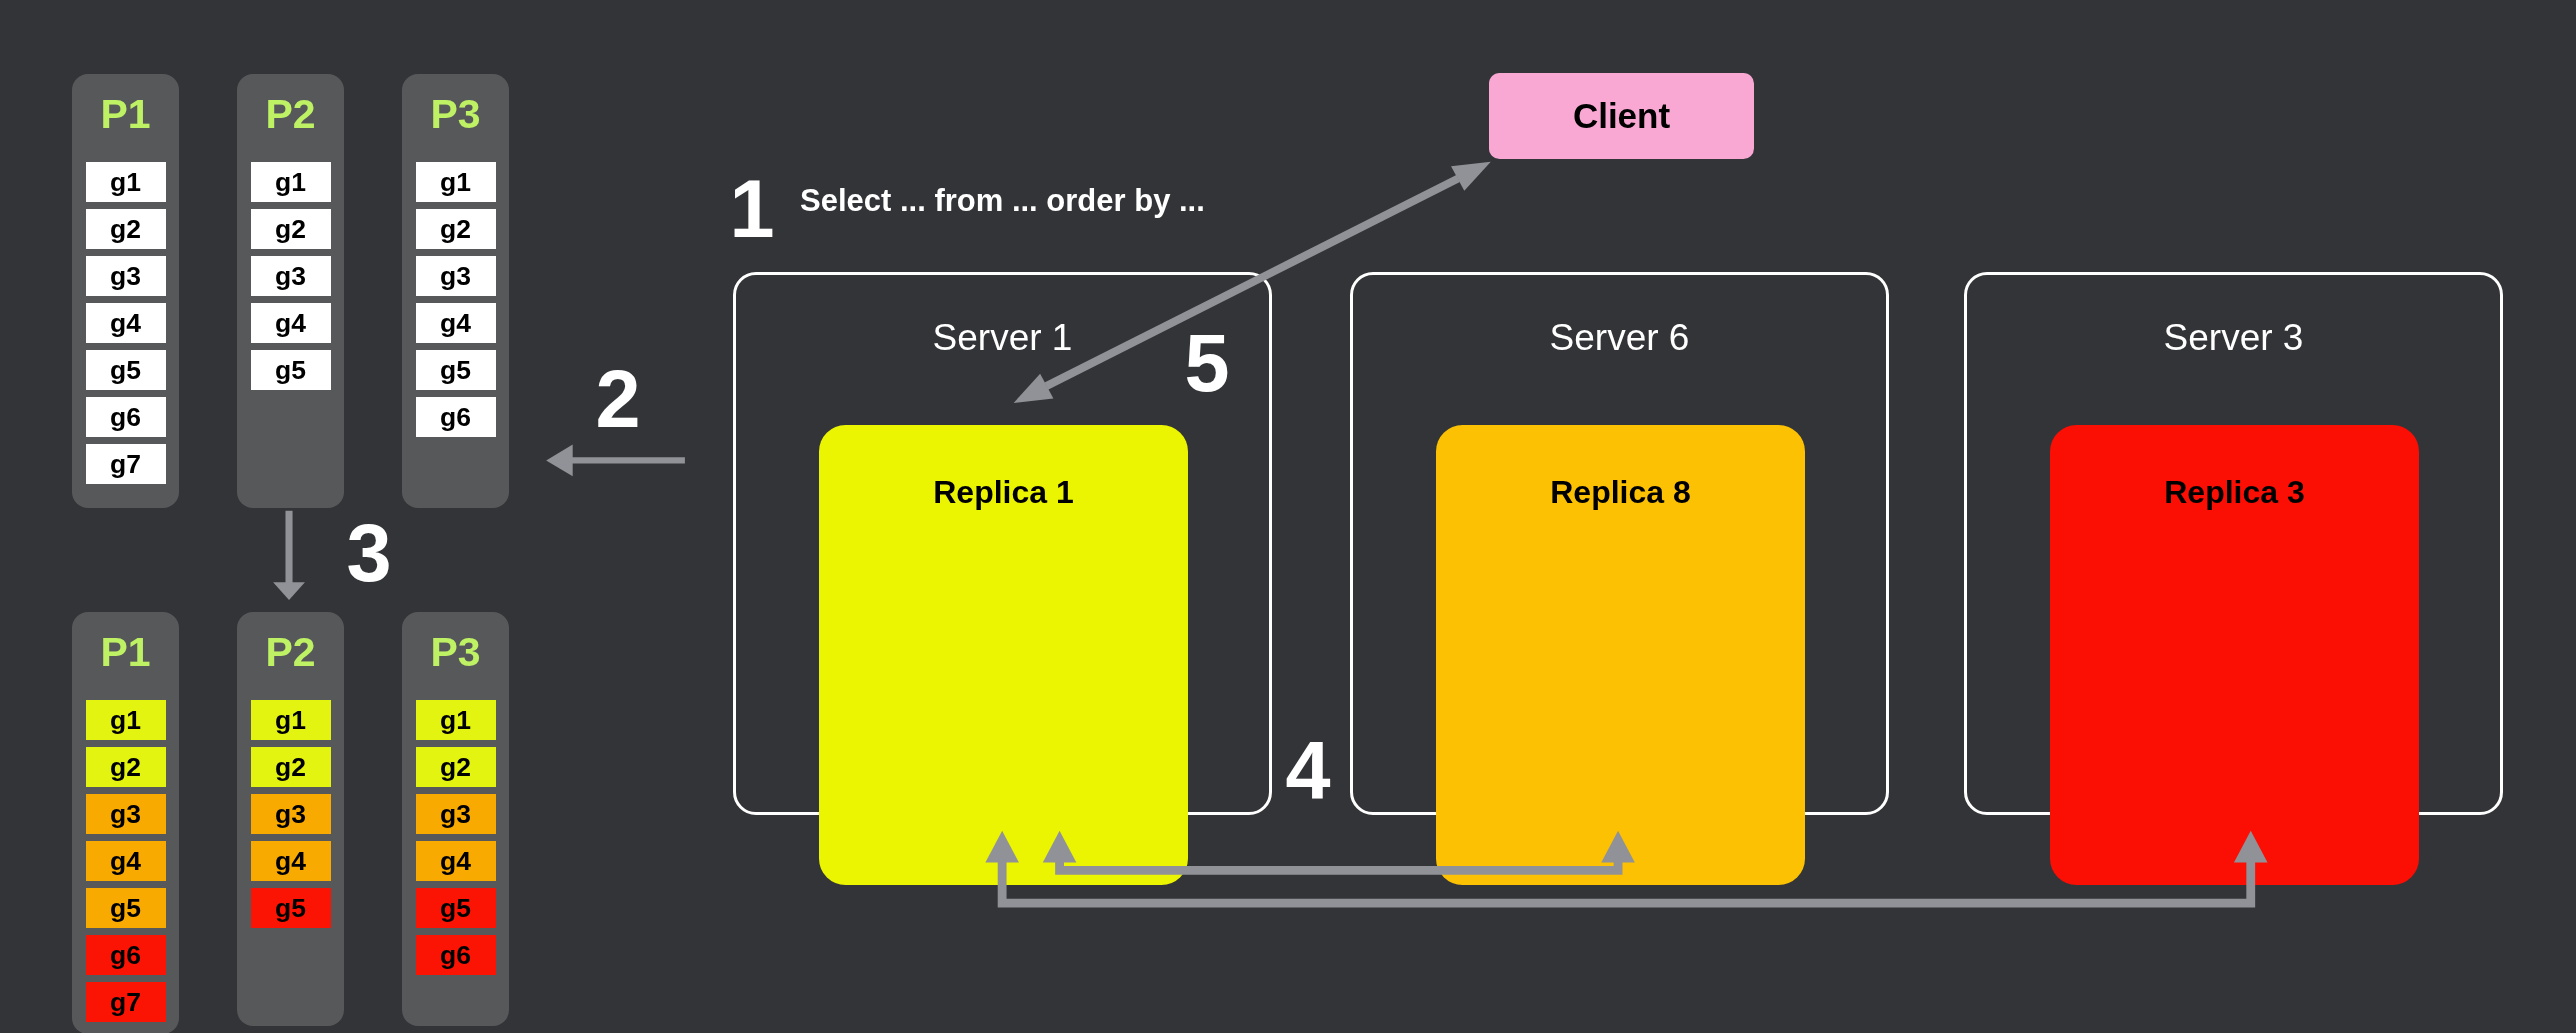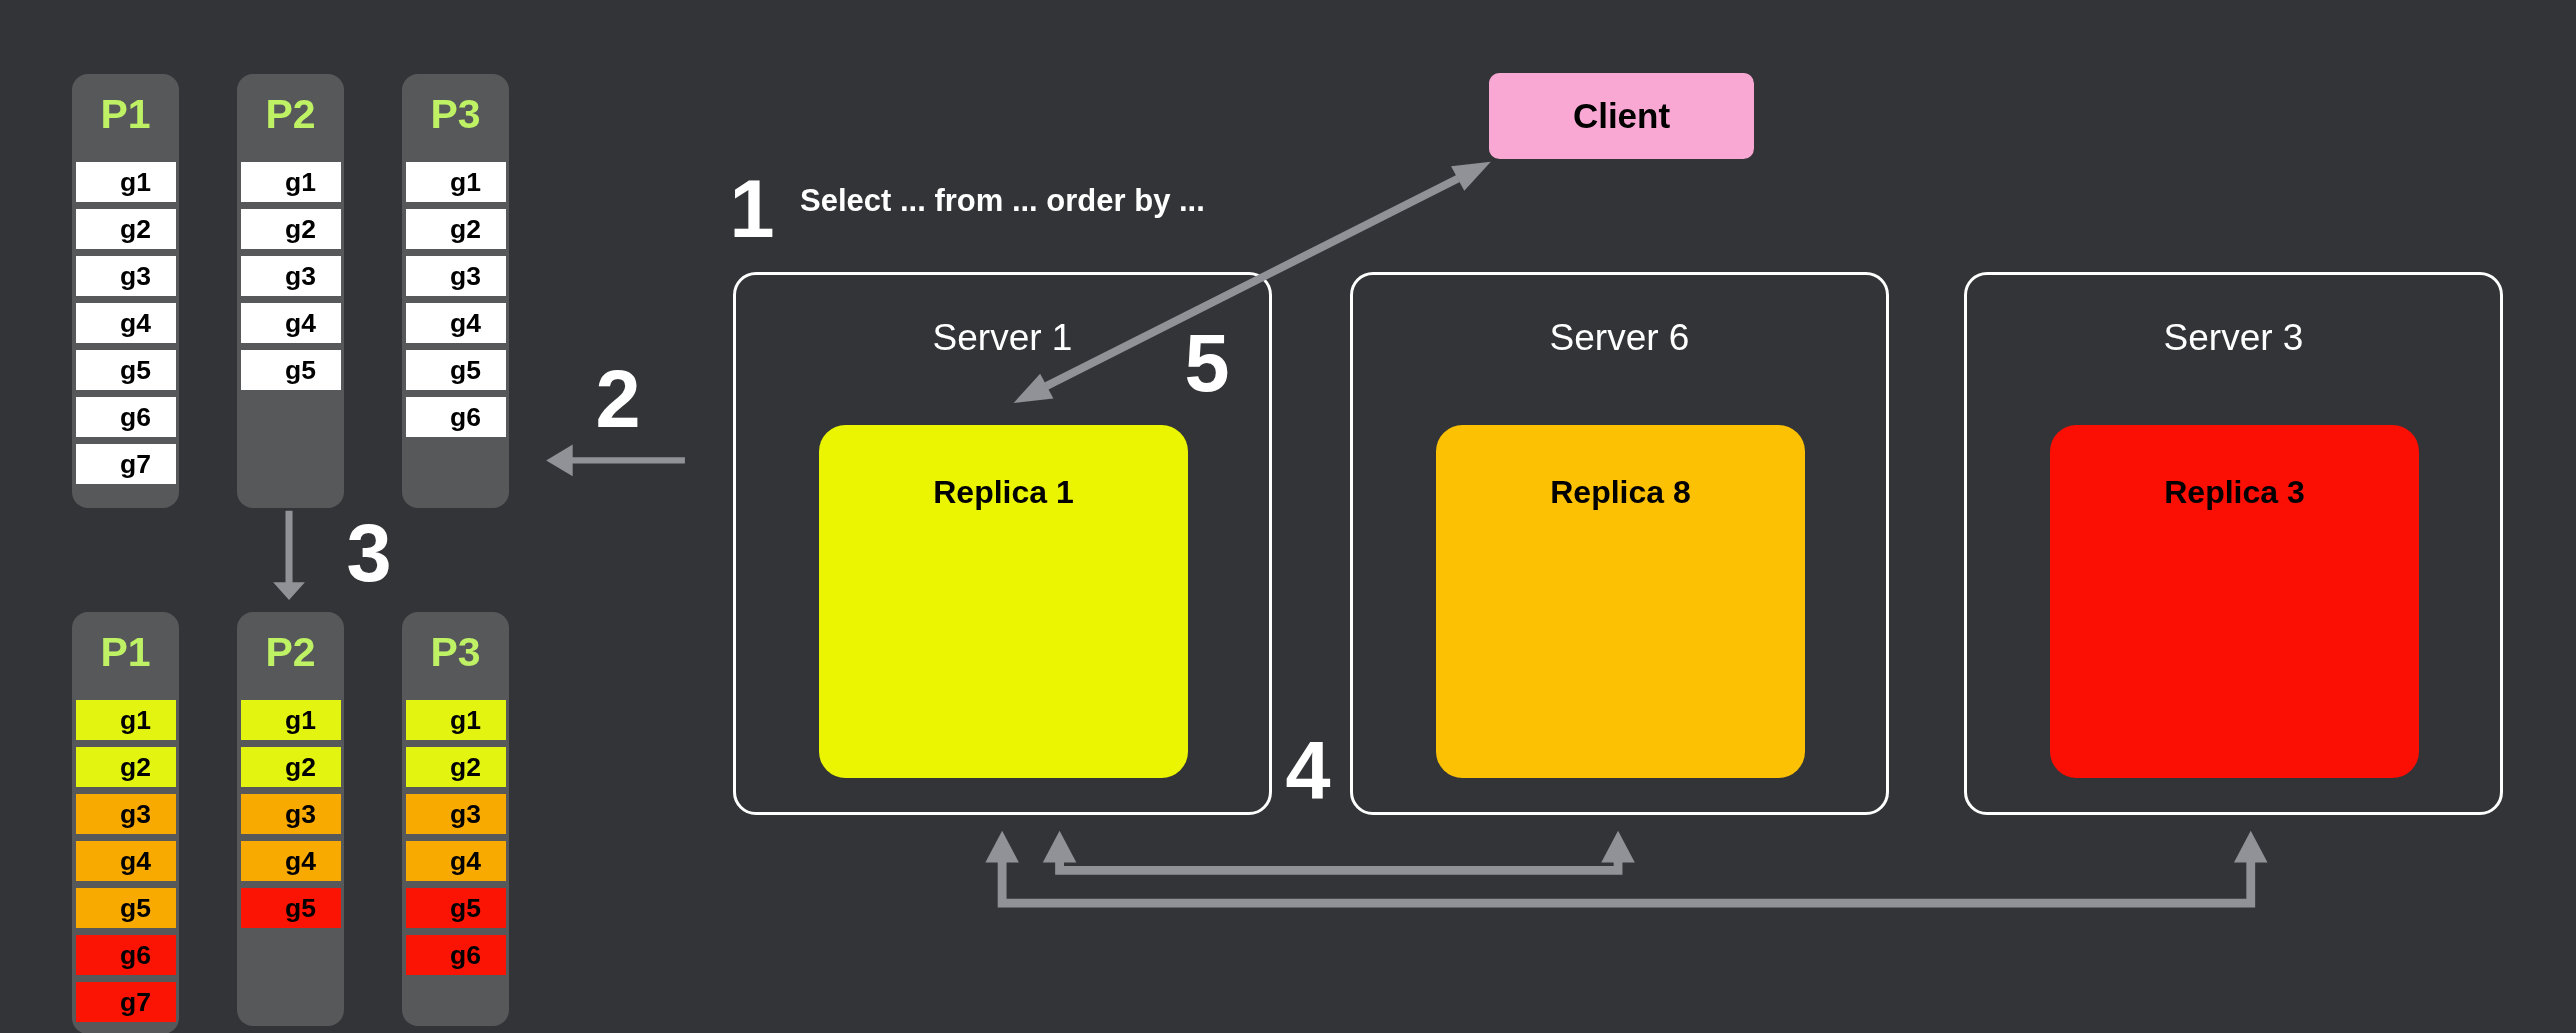--- a/index.html
+++ b/index.html
@@ -18,35 +18,35 @@
   .pos-pt2{left:402px;top:74px;height:434px}
   .pos-pb0{left:72px;top:612px;height:422px}
   .pos-pb1{left:237px;top:612px;height:414px}
   .pos-pb2{left:402px;top:612px;height:414px}
   .pcol-title{
     text-align:center;font-size:41px;font-weight:700;color:#bef264;line-height:42px;
   }
   .cells{display:flex;flex-direction:column;gap:7px;align-items:center;margin-top:26.5px;}
   .cell{
     width:80px;height:40px;line-height:40px;text-align:center;
-    font-size:26.5px;font-weight:700;color:#000000;padding-left:20px;
+    font-size:26.5px;font-weight:700;color:#000000;
   }
   
   .server{
     position:absolute;top:272px;width:539px;height:543px;
     border:3.5px solid #ffffff;border-radius:23px;box-sizing:border-box;
   }
   .server-1{left:733px}
   .server-2{left:1350px}
   .server-3{left:1964px}
   .server-title{
     margin-top:42px;text-align:center;font-size:37px;font-weight:500;color:#ffffff;
   }
   .replica{
-    position:absolute;left:83px;top:150px;width:369px;height:353px;border-radius:26.5px;
+    position:absolute;left:83px;top:150px;width:369px;height:460px;border-radius:26.5px;
   }
   .replica-label{
     margin-top:49px;text-align:center;font-size:32px;font-weight:700;color:#000000;
   }
   
   .client{
     position:absolute;left:1489px;top:73px;width:265px;height:86px;border-radius:10.6px;
     display:flex;align-items:center;justify-content:center;
     font-size:35px;font-weight:700;color:#000000;
   }

